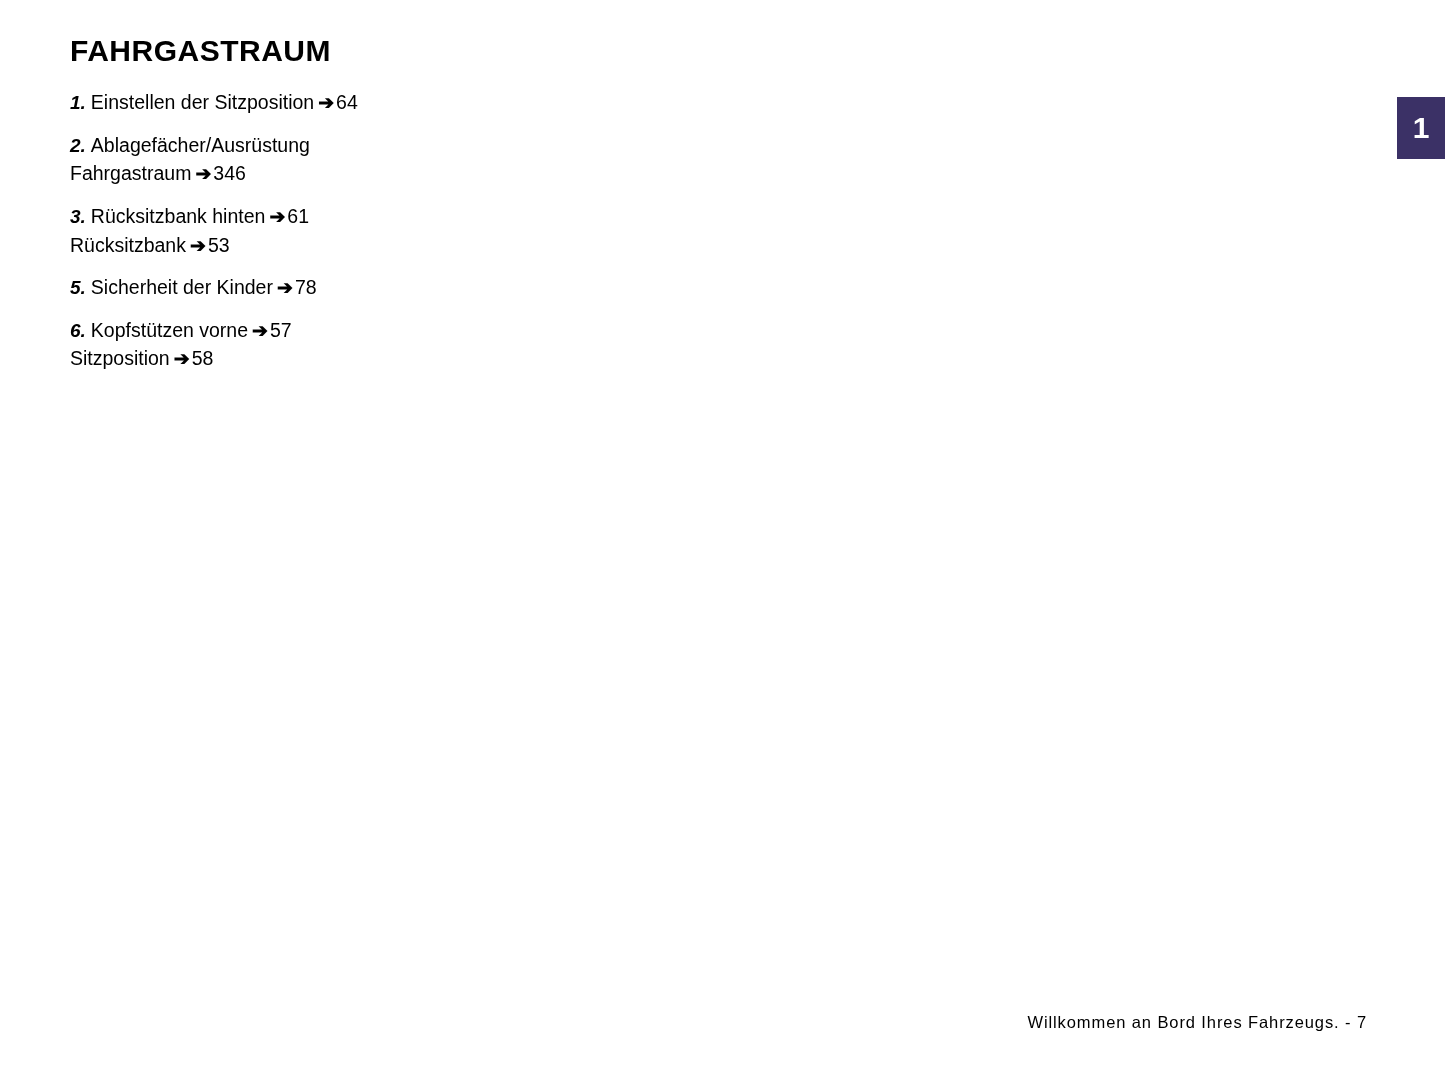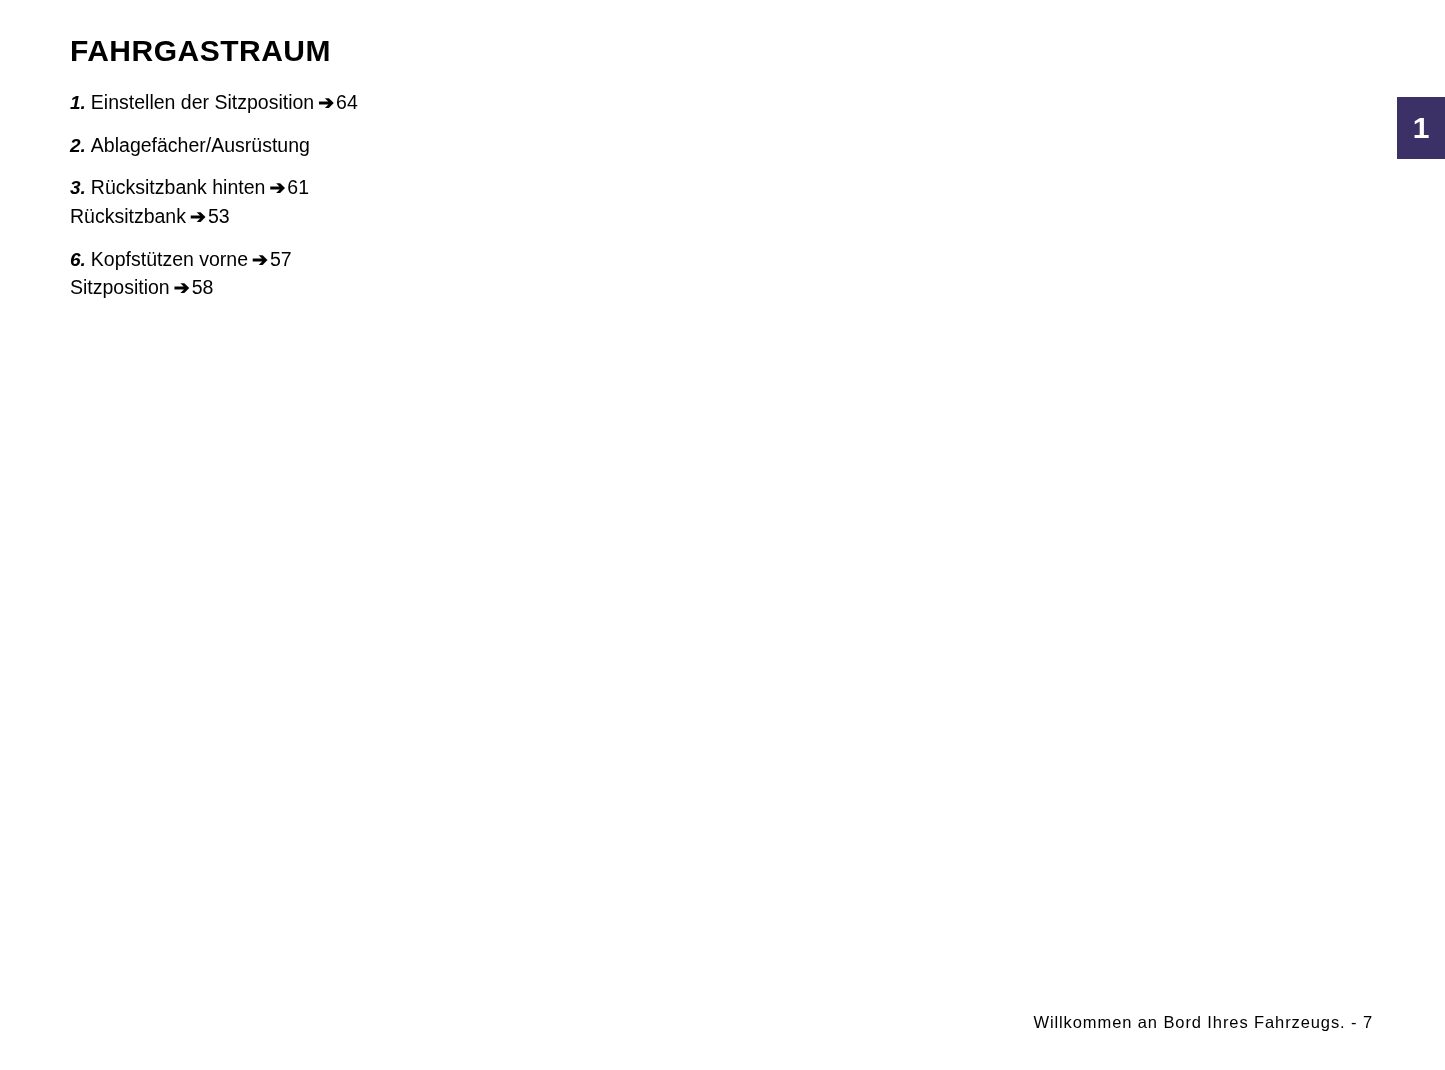--- a/index.html
+++ b/index.html
@@ -96,21 +96,21 @@
   }
 
   .sub-line {
     display: block;
     white-space: nowrap;
     margin-top: 2px;
   }
 
   .footer {
     position: absolute;
-    right: 72px;
+    right: 78px;
     bottom: 38px;
     font-size: 16.5px;
     letter-spacing: 0.9px;
     color: #000000;
     white-space: nowrap;
   }
 </style>
 </head>
 <body>
 
@@ -127,32 +127,40 @@
       <li class="list-item">
         <span class="item-line">
           <span class="item-num">1.</span><span class="item-label">Einstellen der Sitzposition</span><span class="arrow">➔</span><span class="page-ref">64</span>
         </span>
       </li>
 
       <li class="list-item">
         <span class="item-line">
           <span class="item-num">2.</span><span class="item-label">Ablagefächer/Ausrüstung</span>
         </span>
+        <span class="sub-line">
+          <span class="item-label">Fahrgastraum</span><span class="arrow">➔</span><span class="page-ref">346</span>
+        </span>
       </li>
 
       <li class="list-item">
         <span class="item-line">
           <span class="item-num">3.</span><span class="item-label">Rücksitzbank hinten</span><span class="arrow">➔</span><span class="page-ref">61</span>
         </span>
         <span class="sub-line">
           <span class="item-label">Rücksitzbank</span><span class="arrow">➔</span><span class="page-ref">53</span>
         </span>
       </li>
 
 
+      <li class="list-item">
+        <span class="item-line">
+          <span class="item-num">5.</span><span class="item-label">Sicherheit der Kinder</span><span class="arrow">➔</span><span class="page-ref">78</span>
+        </span>
+      </li>
 
       <li class="list-item">
         <span class="item-line">
           <span class="item-num">6.</span><span class="item-label">Kopfstützen vorne</span><span class="arrow">➔</span><span class="page-ref">57</span>
         </span>
         <span class="sub-line">
           <span class="item-label">Sitzposition</span><span class="arrow">➔</span><span class="page-ref">58</span>
         </span>
       </li>
 

